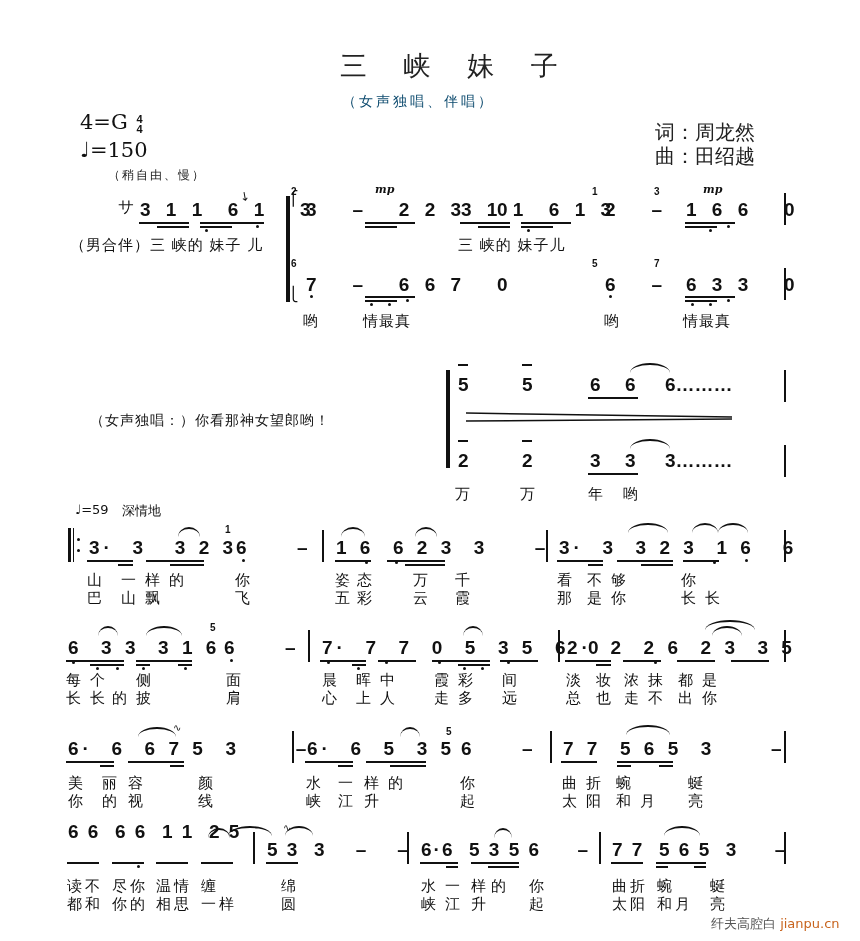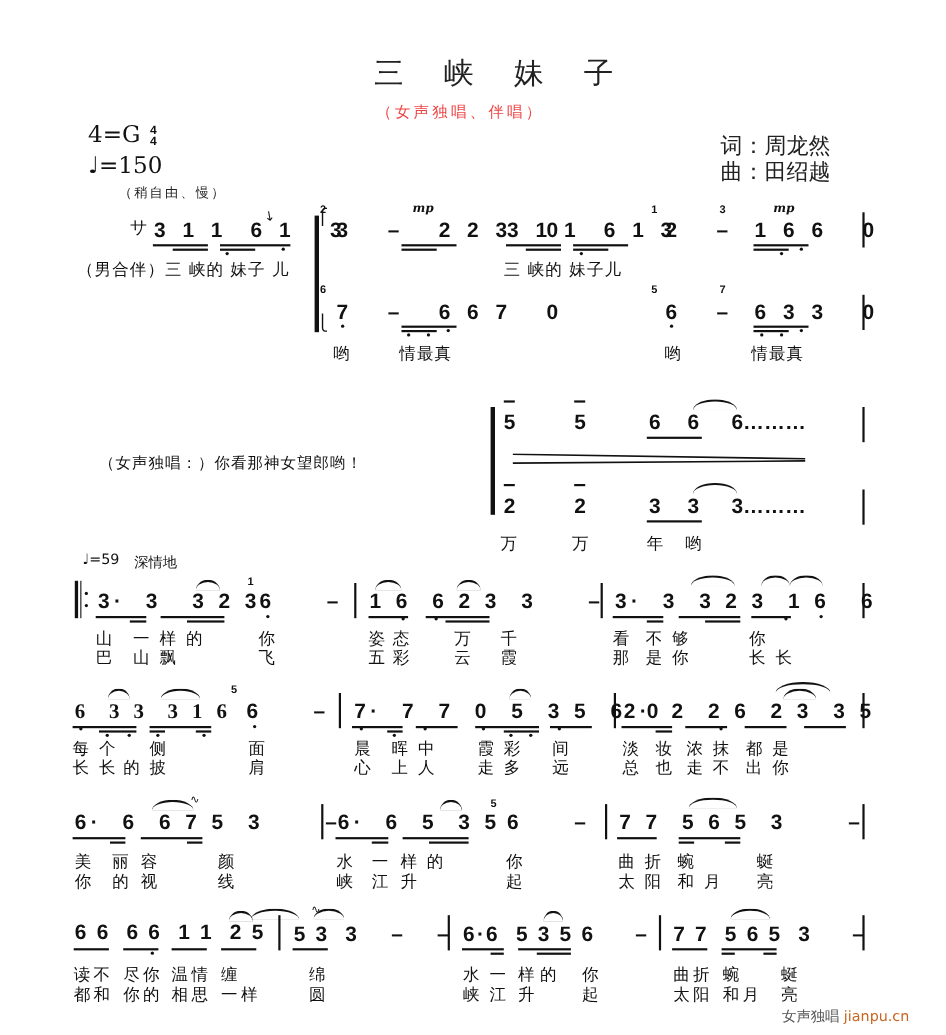--- a/index.html
+++ b/index.html
@@ -1,20 +1,20 @@
 <!DOCTYPE html>
 <html><head>
 <meta charset="utf-8">
 <style>
   html, body { margin: 0; padding: 0; background: #ffffff; }
   body { width: 860px; height: 941px; position: relative; overflow: hidden;
          font-family: "DejaVu Sans", "Liberation Sans", sans-serif; color: #111; }
   .abs { position: absolute; white-space: nowrap; }
   .title { font-family: "DejaVu Serif", "Liberation Serif", serif; font-size: 27px; letter-spacing: 14px; color: #222; }
-  .subtitle { font-size: 14px; letter-spacing: 3px; color: #ef4444; }
+  .subtitle { font-size: 14px; letter-spacing: 3px; color: #0c4a6e; }
   .meta { font-family: "DejaVu Serif", "Liberation Serif", serif; font-size: 21px; color: #111; }
   .credit { font-family: "DejaVu Serif", "Liberation Serif", serif; font-size: 20px; color: #222; line-height: 24px; }
   .small { font-size: 12px; letter-spacing: 2px; color: #222; }
   .n { font-family: "Liberation Sans", "DejaVu Sans", sans-serif; font-weight: bold; font-size: 19px; color: #111; }
   .lyr { font-size: 15px; color: #111; letter-spacing: 1px; }
   .lyr2 { font-size: 15px; color: #111; line-height: 18px; }
   .beam { position: absolute; height: 2px; background: #111; }
   .dot { position: absolute; width: 3px; height: 3px; background: #111; border-radius: 50%; }
   .bar { position: absolute; width: 2px; background: #111; }
   .tie { position: absolute; border-top: 2px solid #111; border-radius: 50% 50% 0 0 / 100% 100% 0 0; height: 8px; }
@@ -214,21 +214,21 @@
       <span class="abs" style="left:326px; top:18px;">云</span>
       <span class="abs" style="left:368px; top:18px;">霞</span>
     <span class="abs" style="left:470px; top:18px;">那</span>
       <span class="abs" style="left:500px; top:18px;">是</span>
       <span class="abs" style="left:524px; top:18px;">你</span>
       <span class="abs" style="left:594px; top:18px;">长</span>
       <span class="abs" style="left:618px; top:18px;">长</span>
   </div>
 </div>
 
-<div class="abs n" style="left:68px; top:637px; letter-spacing:4px;font-family:Liberation Serif, serif;">6&nbsp;&nbsp;3 3&nbsp;&nbsp;3 1 6</div>
+<div class="abs n" style="left:68px; top:637px; letter-spacing:4px;">6&nbsp;&nbsp;3 3&nbsp;&nbsp;3 1 6</div>
 <div class="beam" style="left:66px; top:660px; width:58px;"></div>
 <div class="beam" style="left:90px; top:664px; width:34px;"></div>
 <div class="beam" style="left:136px; top:660px; width:56px;"></div>
 <div class="beam" style="left:136px; top:664px; width:14px;"></div>
 <div class="beam" style="left:178px; top:664px; width:14px;"></div>
 <div class="dot" style="left:72px; top:661px;"></div>
 <div class="dot" style="left:96px; top:667px;"></div>
 <div class="dot" style="left:116px; top:667px;"></div>
 <div class="dot" style="left:142px; top:667px;"></div>
 <div class="dot" style="left:184px; top:667px;"></div>
@@ -356,21 +356,21 @@
       <span class="abs" style="left:296px; top:18px;">升</span>
       <span class="abs" style="left:392px; top:18px;">起</span>
     <span class="abs" style="left:494px; top:18px;">太</span>
       <span class="abs" style="left:518px; top:18px;">阳</span>
       <span class="abs" style="left:548px; top:18px;">和</span>
       <span class="abs" style="left:572px; top:18px;">月</span>
       <span class="abs" style="left:620px; top:18px;">亮</span>
   </div>
 </div>
 
-<div class="abs n" style="left:68px; top:838px; letter-spacing:2px;">6 6&nbsp;&nbsp;6 6&nbsp;&nbsp;1 1&nbsp;&nbsp;2 5</div>
+<div class="abs n" style="left:68px; top:821px; letter-spacing:2px;">6 6&nbsp;&nbsp;6 6&nbsp;&nbsp;1 1&nbsp;&nbsp;2 5</div>
 <div class="beam" style="left:67px; top:862px; width:32px;"></div>
 <div class="beam" style="left:112px; top:862px; width:32px;"></div>
 <div class="beam" style="left:156px; top:862px; width:32px;"></div>
 <div class="beam" style="left:201px; top:862px; width:32px;"></div>
 <div class="dot" style="left:137px; top:865px;"></div>
 <div class="tie" style="left:208px; top:828px; width:22px;"></div>
 <div class="tie" style="left:228px; top:826px; width:44px;"></div>
 <div class="bar" style="left:253px; top:832px; height:32px;"></div>
 <div class="abs n" style="left:267px; top:839px; letter-spacing:2px;">5 3&nbsp;&nbsp;3&nbsp;&nbsp;&nbsp;&nbsp;–&nbsp;&nbsp;&nbsp;&nbsp;–</div>
 <div class="beam" style="left:266px; top:862px; width:32px;"></div>
@@ -428,15 +428,15 @@
       <span class="abs" style="left:462px; top:18px;">起</span>
     <span class="abs" style="left:545px; top:18px;">太</span>
       <span class="abs" style="left:563px; top:18px;">阳</span>
       <span class="abs" style="left:590px; top:18px;">和</span>
       <span class="abs" style="left:608px; top:18px;">月</span>
       <span class="abs" style="left:643px; top:18px;">亮</span>
   </div>
 </div>
 
 <div class="abs watermark" style="left:711px; top:915px;">
-  <span>女声独唱</span>
+  <span>纤夫高腔白</span>
   <span class="url">jianpu.cn</span>
 </div>
 
 </body></html>

